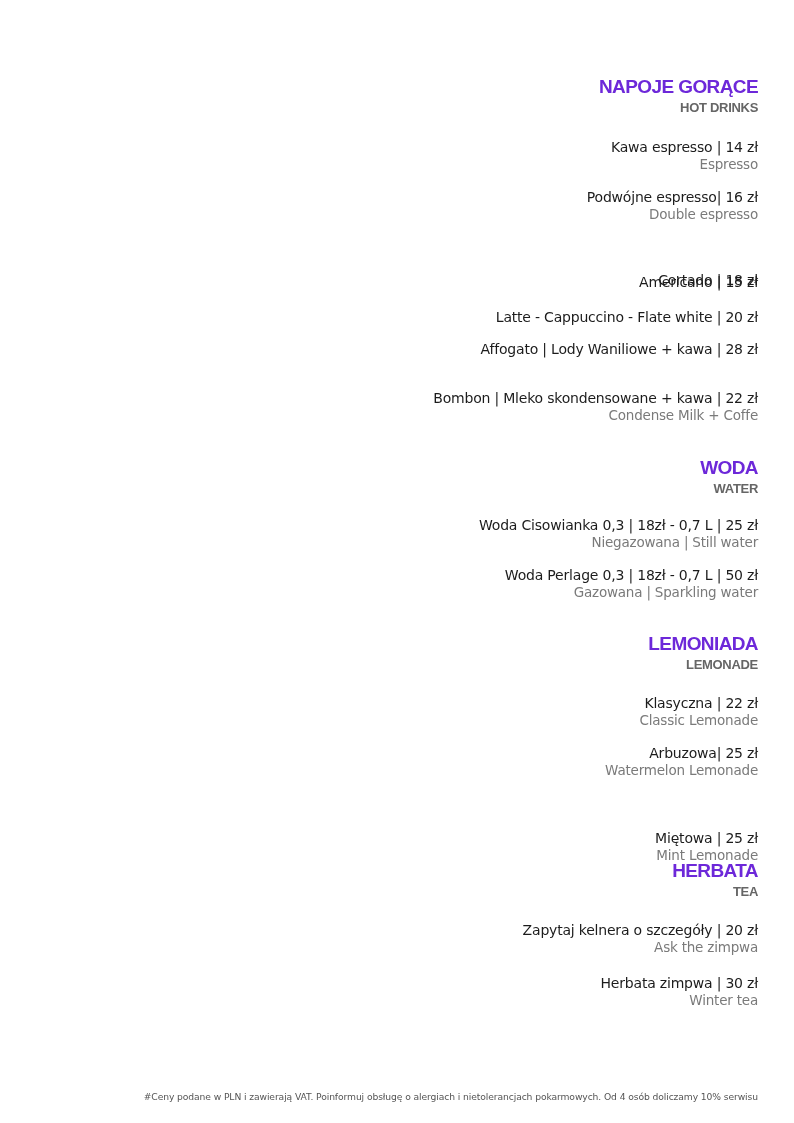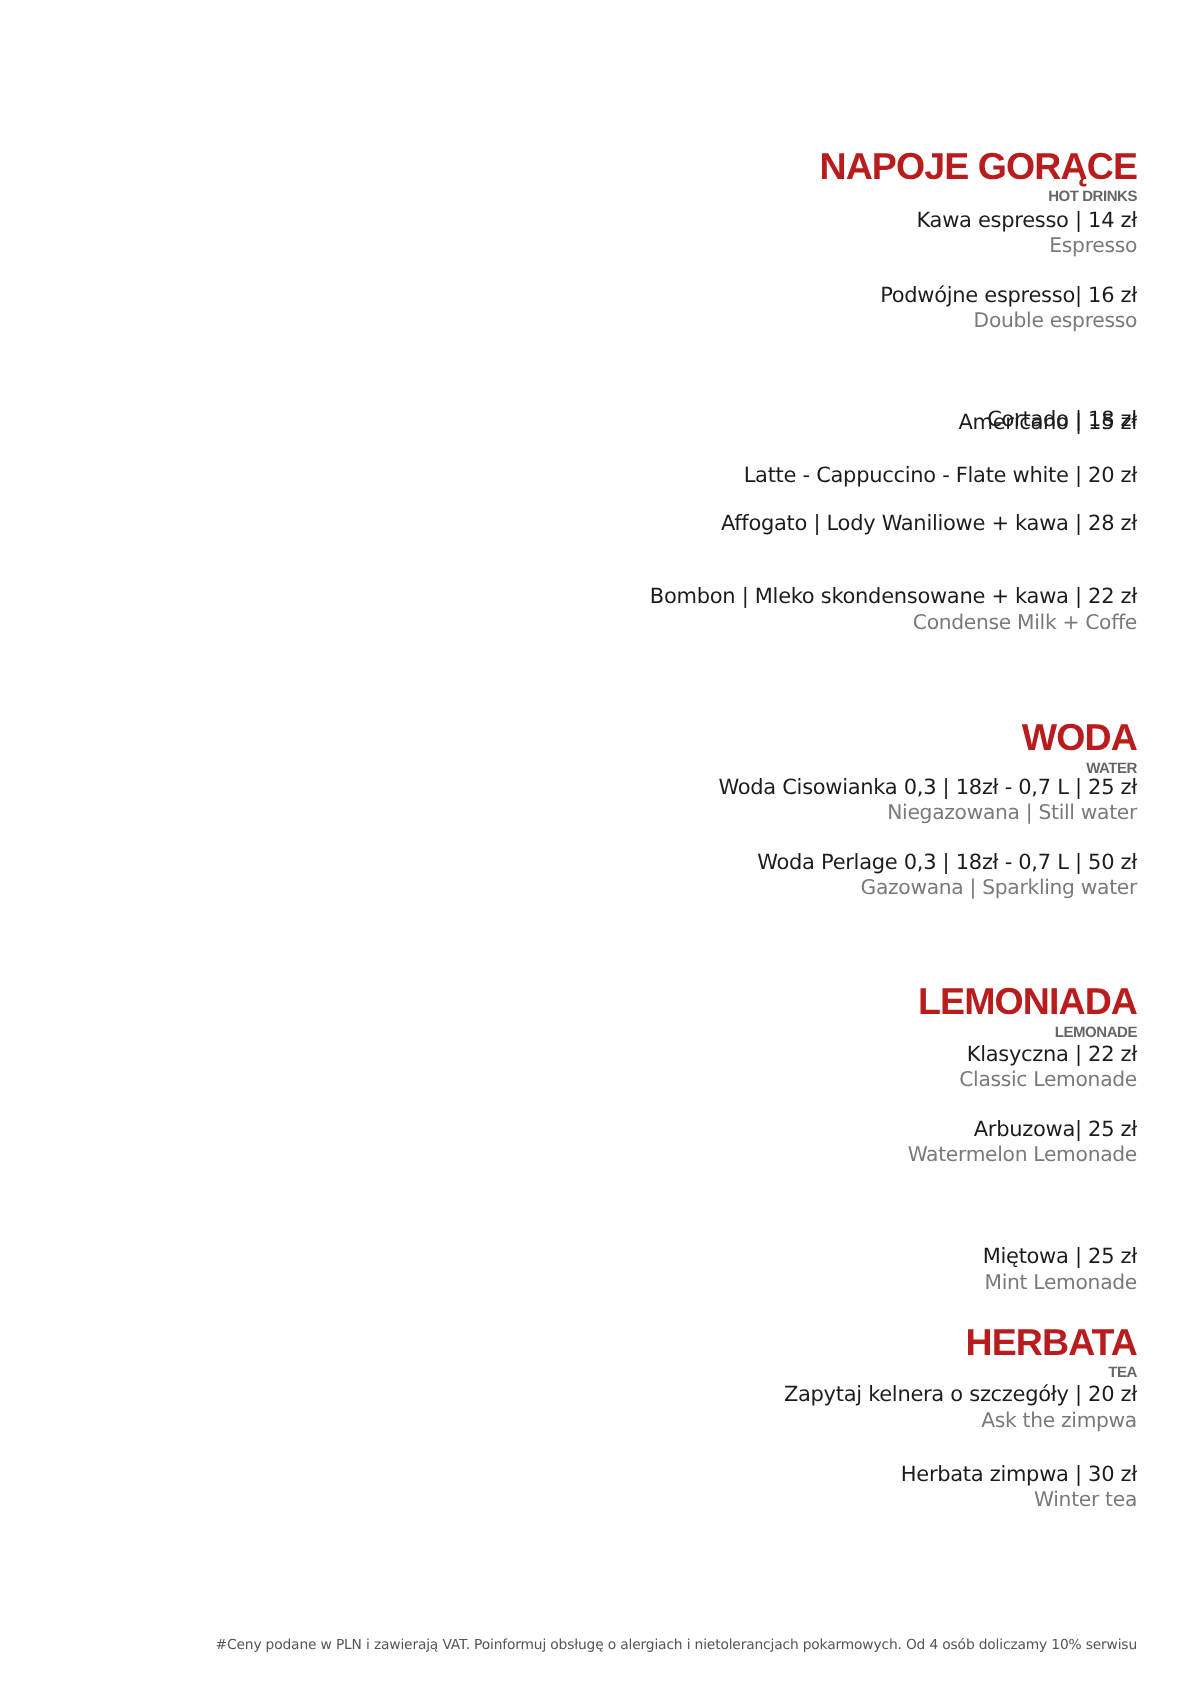--- a/index.html
+++ b/index.html
@@ -1,22 +1,22 @@
 <!DOCTYPE html>
 <html><head>
 <meta charset="utf-8">
 <style>
   html, body { margin: 0; padding: 0; background: #ffffff; }
   body { width: 794px; height: 1123px; position: relative; overflow: hidden;
          font-family: "DejaVu Sans", sans-serif; }
   .menu { position: absolute; right: 36px; top: 0; width: 740px; text-align: right; }
   .section { position: absolute; right: 0; text-align: right; white-space: nowrap; }
-  .sec-title { font-family: "Liberation Sans", sans-serif; font-weight: bold; font-size: 25px;
-               color: #b91c1c; letter-spacing: -0.6px; line-height: 22px; margin-top: 24px; }
-  .sec-sub { font-family: "Liberation Sans", sans-serif; font-weight: bold; font-size: 10px;
+  .sec-title { font-family: "Liberation Sans", sans-serif; font-weight: bold; font-size: 19px;
+               color: #6d28d9; letter-spacing: -0.6px; line-height: 22px; }
+  .sec-sub { font-family: "Liberation Sans", sans-serif; font-weight: bold; font-size: 13px;
              color: #666666; letter-spacing: -0.3px; line-height: 16px; margin-top: 2px; }
   .item { position: absolute; right: 0; white-space: nowrap; text-align: right; }
   .item-main { font-size: 14px; color: #1c1c1c; line-height: 17px; letter-spacing: -0.2px; }
   .item-sub { font-size: 13.5px; color: #7a7a7a; line-height: 16px; letter-spacing: -0.2px; }
   .footer { position: absolute; right: 36px; top: 1091px; font-size: 9.2px; color: #555555;
             white-space: nowrap; letter-spacing: -0.1px; }
 </style>
 </head>
 <body>
 

